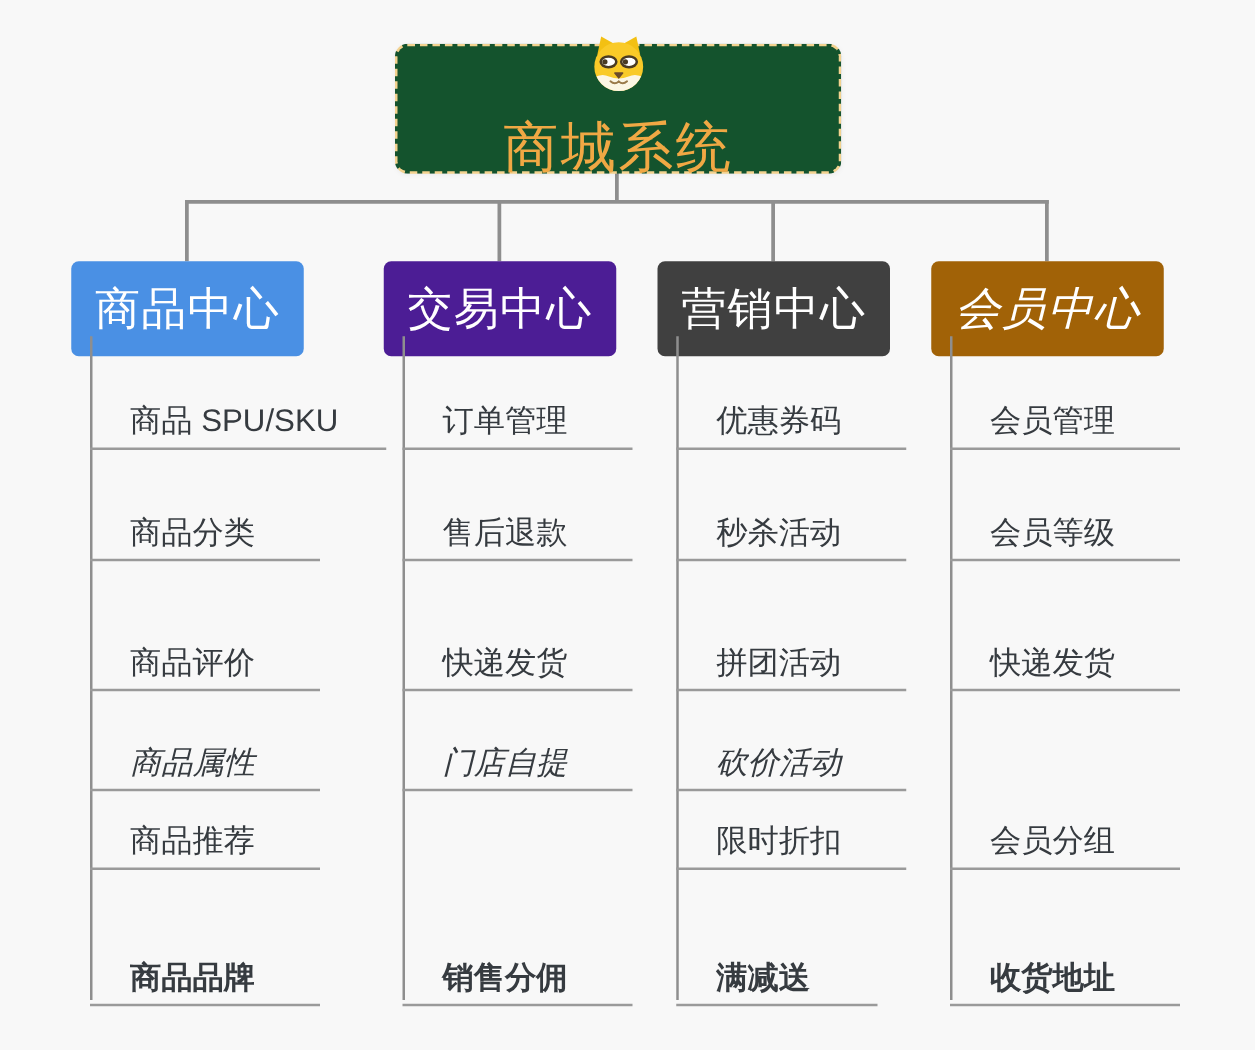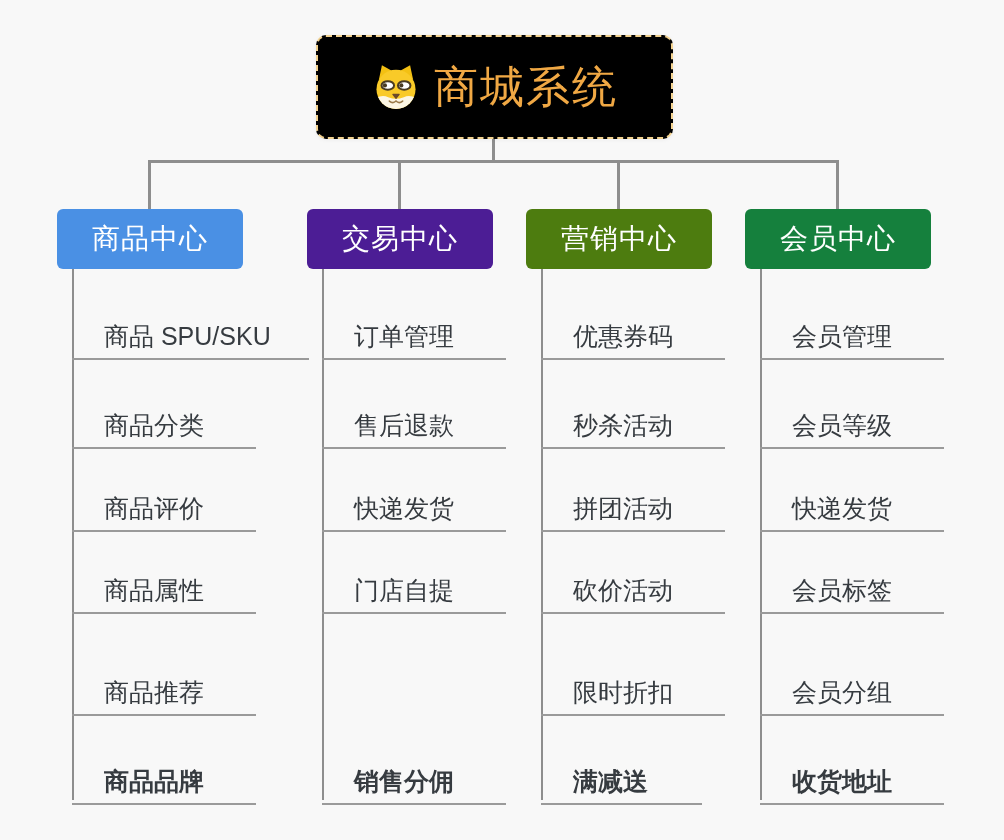--- a/index.html
+++ b/index.html
@@ -12,52 +12,53 @@
   }
   
   .connector{position:absolute;background:#8e8e8e;}
   .root-stub{left:492px;top:137px;width:3px;height:24px;}
   .h-line{left:149px;top:160px;width:690px;height:3px;}
   .stub{top:160px;width:3px;height:49px;}
   .stub-1{left:148px;} .stub-2{left:398px;} .stub-3{left:617px;} .stub-4{left:836px;}
   
   .root-node{
     position:absolute;left:316px;top:35px;width:357px;height:104px;
-    background:#000000;border:2px dashed #f3d28f;border-radius:10px;
+    background:#14532d;border:2px dashed #f3d28f;border-radius:10px;
     box-sizing:border-box;
     display:flex;align-items:center;justify-content:center;gap:13px;
     box-shadow:0 1px 4px rgba(0,0,0,0.05);
+    flex-direction:column;
   }
   .root-title{font-size:44px;color:#f0a844;letter-spacing:2px;}
   .dog{display:flex;align-items:center;}
   
   .branch{position:absolute;top:209px;width:240px;}
   .branch-1{left:57px;} .branch-2{left:307px;} .branch-3{left:526px;} .branch-4{left:745px;}
   .branch-header{
-    width:186px;height:60px;border-radius:6px;
+    width:186px;height:76px;border-radius:6px;
     display:flex;align-items:center;justify-content:center;
-    color:#ffffff;font-size:28px;letter-spacing:1px;
+    color:#ffffff;font-size:36px;letter-spacing:1px;
     cursor:pointer;
   }
   .col{
     position:absolute;left:15px;top:60px;width:225px;height:531px;
     border-left:2px solid #8e8e8e;
   }
   .item{
     position:absolute;left:-2px;height:40px;width:152px;
     border-bottom:2px solid #9a9a9a;
     box-sizing:content-box;
     display:flex;align-items:flex-end;
     padding:0 0 5px 32px;
     font-size:25px;color:#363b40;white-space:nowrap;
     cursor:pointer;
   }
   .item.wide{width:205px;text-align:right;}
   .item.narrow{width:129px;}
-  .i1{top:44px;} .i2{top:133px;text-align:right;} .i3{top:216px;} .i4{top:298px;} .i5{top:400px;font-family:Liberation Serif, serif;} .i6{top:489px;font-weight:bold;}
+  .i1{top:44px;} .i2{top:133px;text-align:right;} .i3{top:237px;} .i4{top:317px;font-style:italic;} .i5{top:380px;font-family:Liberation Serif, serif;} .i6{top:489px;font-weight:bold;}
 </style>
 </head>
 <body>
 
 <div class="canvas" style="background: rgb(248, 248, 248);">
 
   <div class="connector root-stub"></div>
   <div class="connector h-line"></div>
   <div class="connector stub stub-1"></div>
   <div class="connector stub stub-2"></div>
@@ -102,36 +103,35 @@
     <div class="col">
       <div class="item i1">订单管理</div>
       <div class="item i2">售后退款</div>
       <div class="item i3">快递发货</div>
       <div class="item i4">门店自提</div>
       <div class="item i6">销售分佣</div>
     </div>
   </div>
 
   <div class="branch branch-3">
-    <div class="branch-header" style="background: #4d7c0f;">营销中心</div>
+    <div class="branch-header" style="background: #404040;">营销中心</div>
     <div class="col">
       <div class="item i1">优惠券码</div>
       <div class="item i3">拼团活动</div>
       <div class="item i2">秒杀活动</div>
       <div class="item i4">砍价活动</div>
       <div class="item i5">限时折扣</div>
       <div class="item narrow i6">满减送</div>
     </div>
   </div>
 
   <div class="branch branch-4">
-    <div class="branch-header" style="background: #15803d;">会员中心</div>
+    <div class="branch-header" style="background: #a16207; font-style: italic;">会员中心</div>
     <div class="col">
       <div class="item i1">会员管理</div>
       <div class="item i2">会员等级</div>
       <div class="item i3">快递发货</div>
-      <div class="item i4">会员标签</div>
       <div class="item i5">会员分组</div>
       <div class="item i6">收货地址</div>
     </div>
   </div>
 
 </div>
 
 </body></html>

